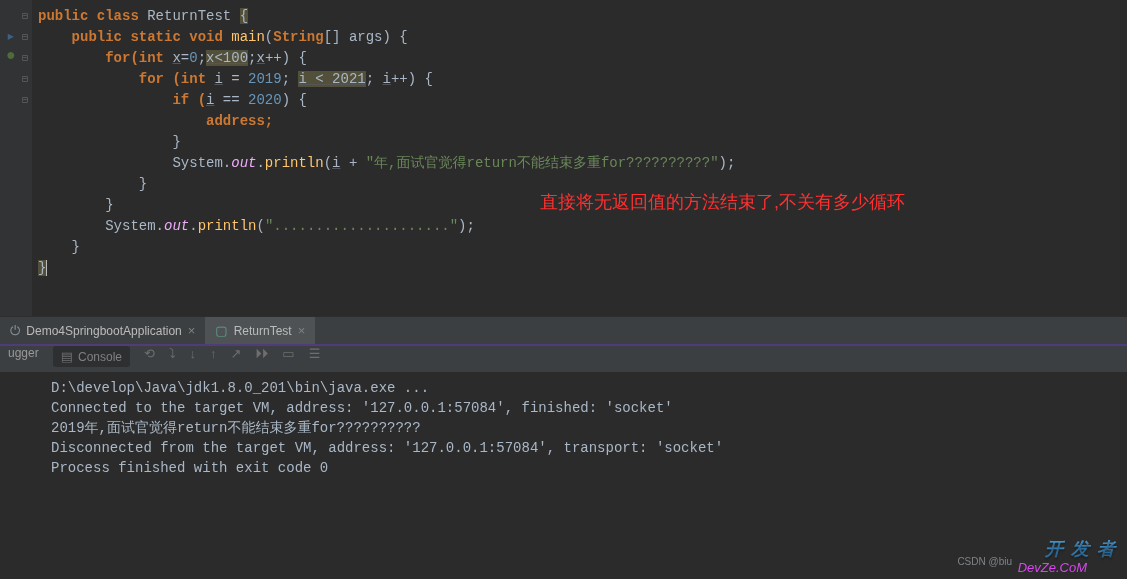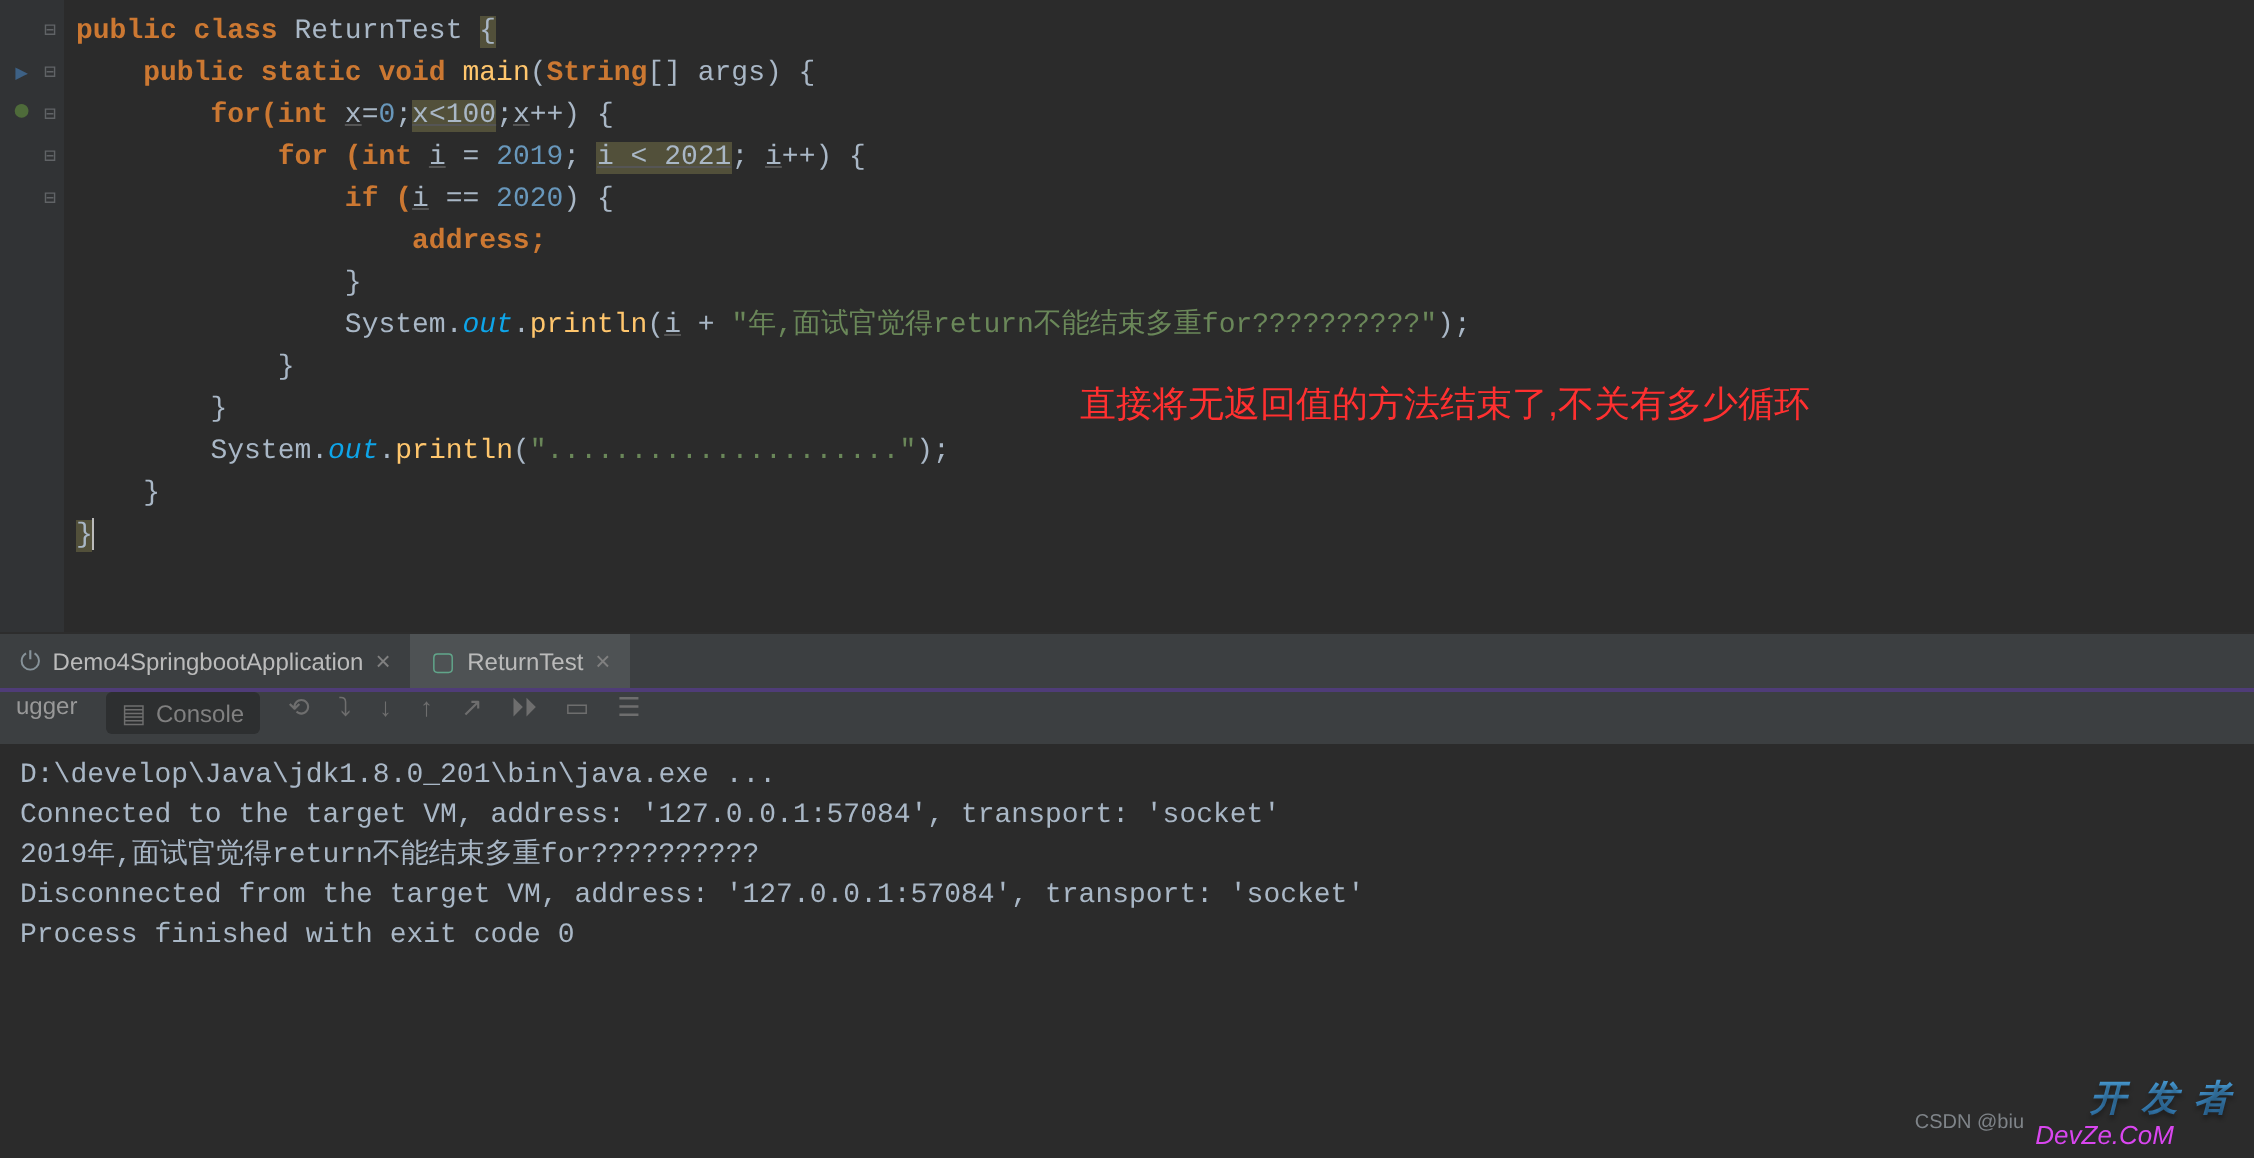--- a/index.html
+++ b/index.html
@@ -40,21 +40,21 @@
   .code-area {
     margin-left: 32px;
     padding-left: 6px;
     line-height: 21px;
   }
   .code-line { white-space: pre; height: 21px; }
   .kw { color: #cc7832; font-weight: bold; }
   .cls { color: #a9b7c6; }
   .mth { color: #ffc66d; }
   .str { color: #6a8759; }
-  .sta { color: #0ea5e9; font-style: italic; }
+  .sta { color: #f0abfc; font-style: italic; }
   .num { color: #6897bb; }
   .pun { color: #a9b7c6; }
   .warn { background: #52503a; }
   .var-u { text-decoration: underline; text-decoration-color: #555; }
   .caret { border-left: 1px solid #bbbbbb; display: inline-block; height: 16px; vertical-align: middle; }
   
   .annotation {
     position: absolute;
     color: #ff3030;
     font-family: 'Microsoft YaHei', sans-serif;
@@ -109,20 +109,21 @@
   }
   .debug-bar .icn { color: #6e6e6e; font-size: 13px; }
   
   .console {
     background: #2b2b2b;
     padding: 6px 10px;
     line-height: 20px;
     height: 180px;
     font-size: 14px;
     color: #a9b7c6;
+    margin-left: 41px;
   }
   .console-line { white-space: pre; }
   
   .watermark1 {
     position: absolute;
     right: 4px; bottom: 18px;
     font-style: italic;
     font-weight: bold;
     font-size: 18px;
     letter-spacing: 8px;
@@ -203,21 +204,21 @@
   <span class="icn">↓</span>
   <span class="icn">↑</span>
   <span class="icn">↗</span>
   <span class="icn">⏵⏵</span>
   <span class="icn">▭</span>
   <span class="icn">☰</span>
 </div>
 
 <div class="console">
   <div class="console-line">D:\develop\Java\jdk1.8.0_201\bin\java.exe ...</div>
-  <div class="console-line">Connected to the target VM, address: '127.0.0.1:57084', transport: 'socket'</div>
+  <div class="console-line">Connected to the target VM, address: '127.0.0.1:57084', finished: 'socket'</div>
   <div class="console-line">2019年,面试官觉得return不能结束多重for??????????</div>
   <div class="console-line">Disconnected from the target VM, address: '127.0.0.1:57084', transport: 'socket'</div>
   <div class="console-line"></div>
   <div class="console-line">Process finished with exit code 0</div>
 </div>
 
 <div class="csdn">CSDN @biu</div>
 <div class="watermark1">开发者</div>
 <div class="watermark-sub">DevZe.CoM</div>
 

